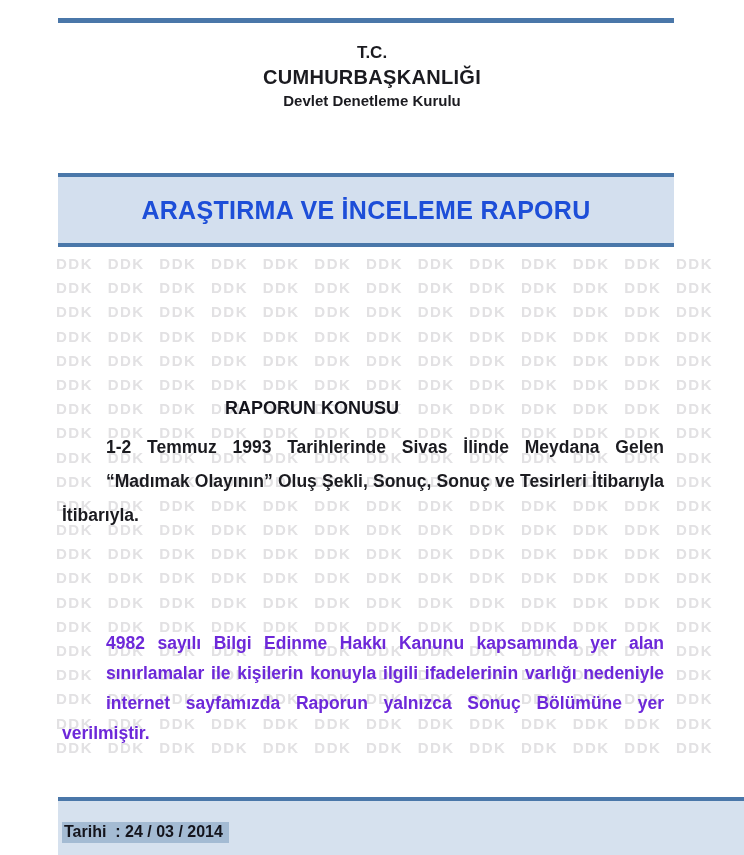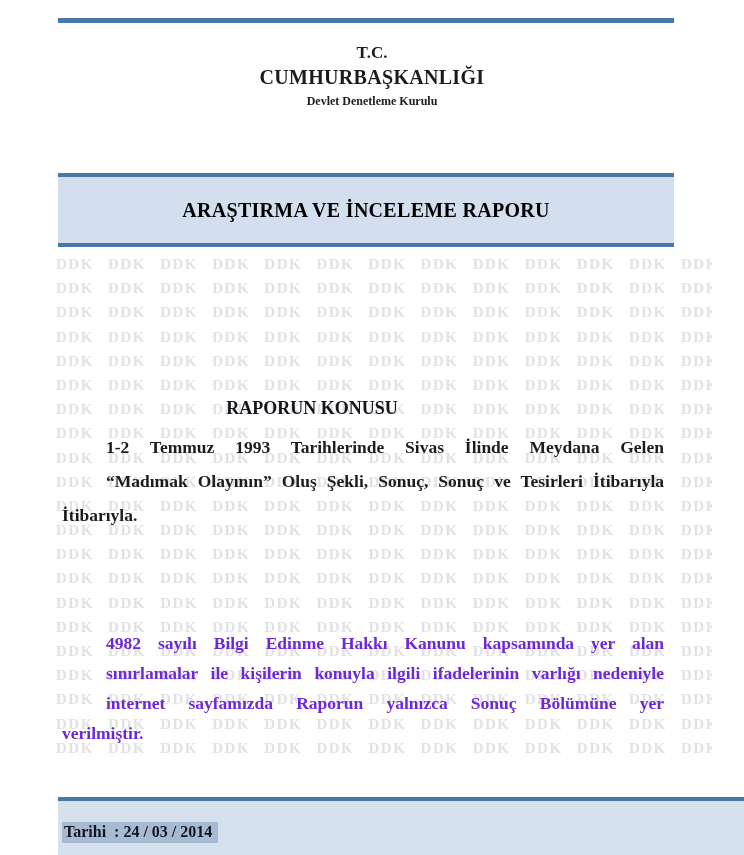--- a/index.html
+++ b/index.html
@@ -2,58 +2,58 @@
 <html><head>
 <meta charset="utf-8">
 <style>
   html, body { margin: 0; padding: 0; background: #ffffff; }
   .page {
     position: relative;
     width: 744px;
     height: 855px;
     background: #ffffff;
     overflow: hidden;
-    font-family: Liberation Serif, serif;
+    font-family: Liberation Sans, sans-serif;
     color: #1b1b20;
   }
   .top-rule {
     position: absolute;
     left: 58px; top: 18px;
     width: 616px; height: 5px;
     background: #4a77a9;
   }
   .letterhead {
     position: absolute;
     left: 0; top: 41px;
     width: 100%;
     text-align: center;
     font-weight: bold;
     line-height: 24px;
   }
   .letterhead .lh-line1 { font-size: 17px; }
   .letterhead .lh-line2 { font-size: 20px; letter-spacing: 0.3px; }
-  .letterhead .lh-line3 { font-size: 12px; }
+  .letterhead .lh-line3 { font-size: 15px; }
   .banner {
     position: absolute;
     left: 58px; top: 173px;
     width: 616px; height: 74px;
     box-sizing: border-box;
     background: #d3dfee;
     border-top: 4px solid #4a77a9;
     border-bottom: 4px solid #4a77a9;
     display: flex;
     align-items: center;
     justify-content: center;
     z-index: 2;
   }
   .banner-title {
     font-weight: bold;
-    font-size: 20px;
+    font-size: 25px;
     letter-spacing: 0.3px;
-    color: #000000;
+    color: #1d4ed8;
   }
   .watermark-layer {
     position: absolute;
     left: 56px; top: 252px;
     width: 656px; height: 508px;
     overflow: hidden;
     z-index: 1;
     pointer-events: none;
   }
   .wm-row {

